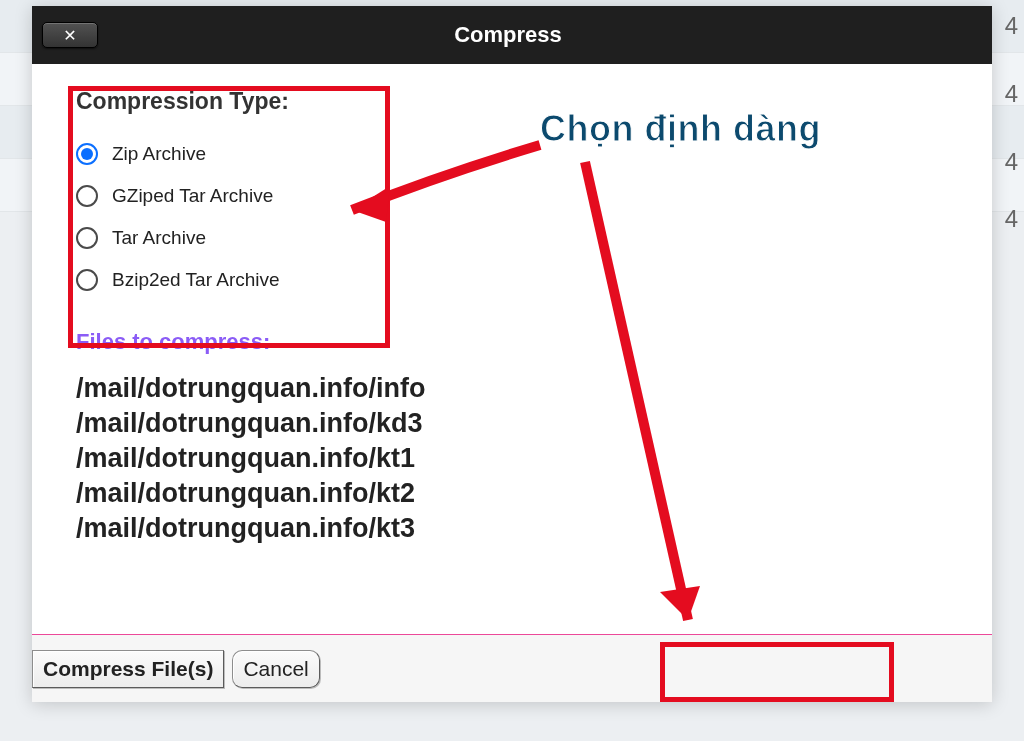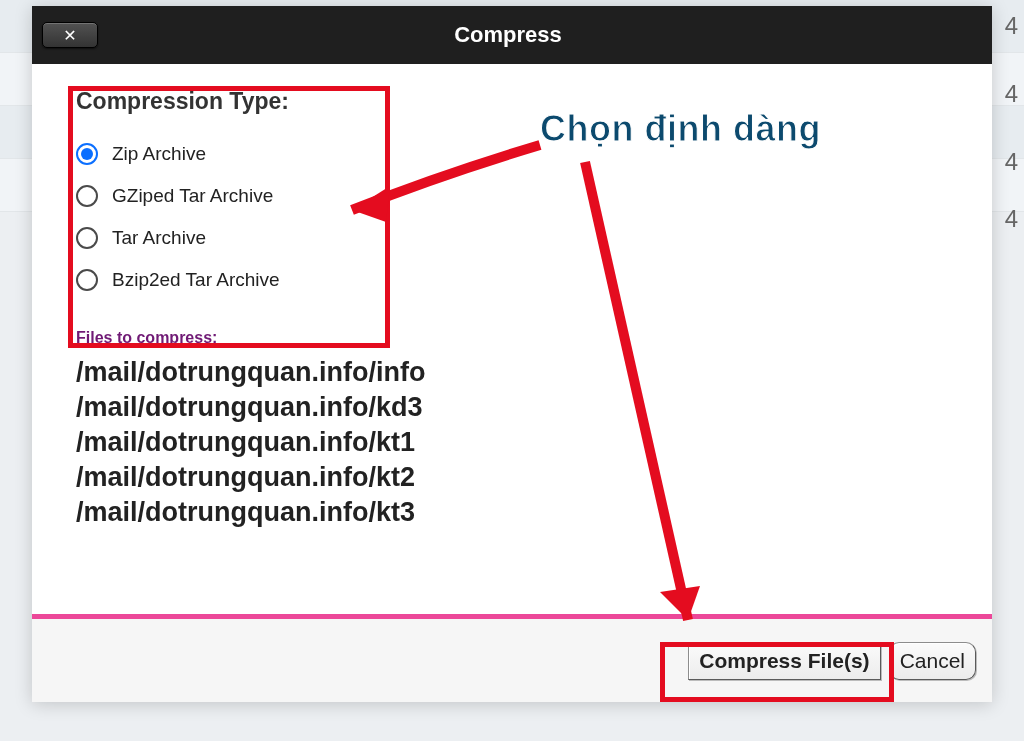--- a/index.html
+++ b/index.html
@@ -107,36 +107,36 @@
     border-color: #0b6fff;
   }
   .radio.checked::after {
     content: "";
     width: 12px; height: 12px;
     border-radius: 50%;
     background: #0b6fff;
   }
   .files-heading {
     font-weight: bold;
-    font-size: 16px;
-    color: #701a75;
-    margin-bottom: 8px;
+    font-size: 22px;
+    color: #8b5cf6;
+    margin-bottom: 16px;
   }
   .file-list {
     font-weight: bold;
     font-size: 27px;
     color: #222;
     line-height: 1.3;
   }
   .footer {
-    height: 88px;
-    border-top: 5px solid #ec4899;
+    height: 68px;
+    border-top: 1px solid #ec4899;
     background: #f6f6f6;
     display: flex;
-    justify-content: flex-end;
+    justify-content: flex-start;
     align-items: center;
     padding-right: 16px;
     gap: 8px;
   }
   .btn {
     font-size: 21px;
     color: #222;
     padding: 6px 10px;
     background: linear-gradient(#fbfbfb,#ececec);
     border: 1px solid #8d8d8d;

